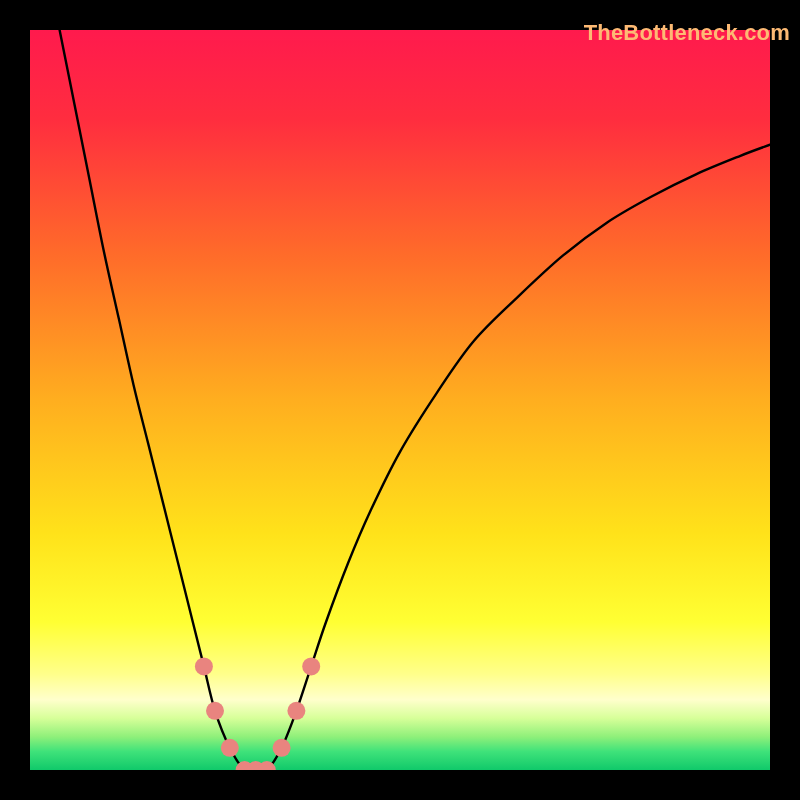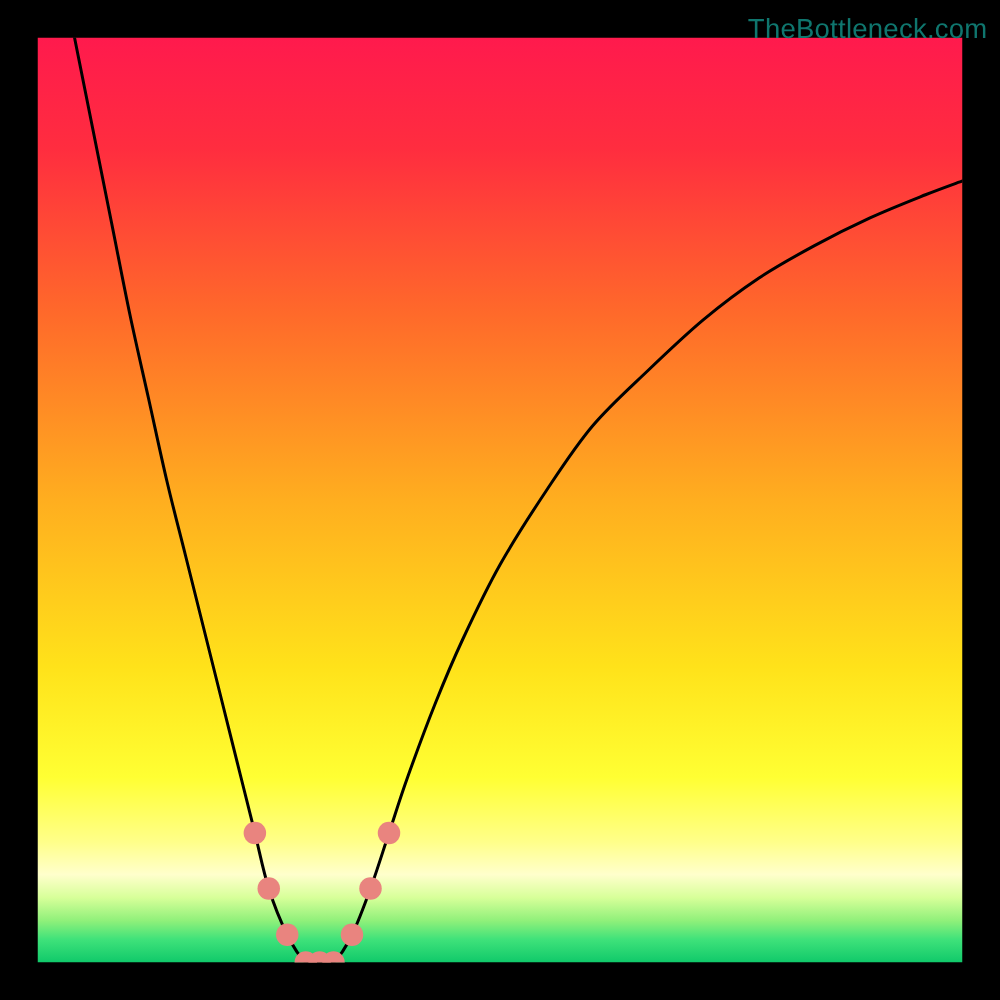--- a/index.html
+++ b/index.html
@@ -22,25 +22,25 @@
   .plot {
     position: absolute;
     left: 30px;
     top: 30px;
     width: 740px;
     height: 740px;
     display: block;
   }
   .watermark {
     position: absolute;
-    top: 10px;
+    top: 20px;
     right: 10px;
-    color: #0f766e;
+    color: #fdba74;
     font-size: 22px;
-    font-weight: 400;
+    font-weight: 700;
     letter-spacing: 0.2px;
     user-select: none;
   }
 </style>
 </head>
 <body>
 
 <div class="frame">
   <svg class="plot" viewBox="0 0 740 740">
     <defs>

